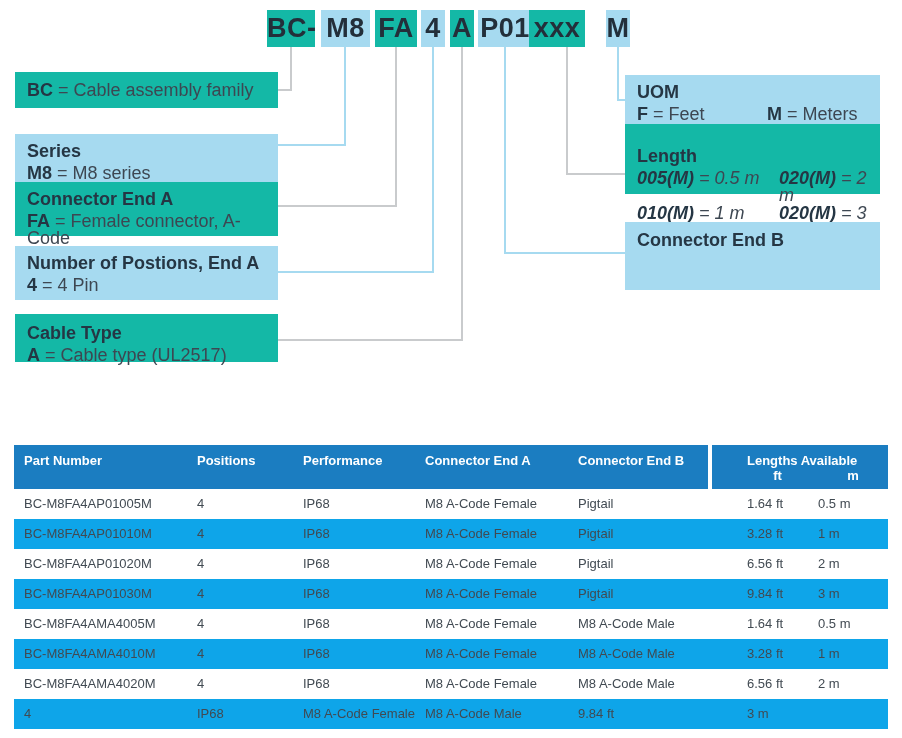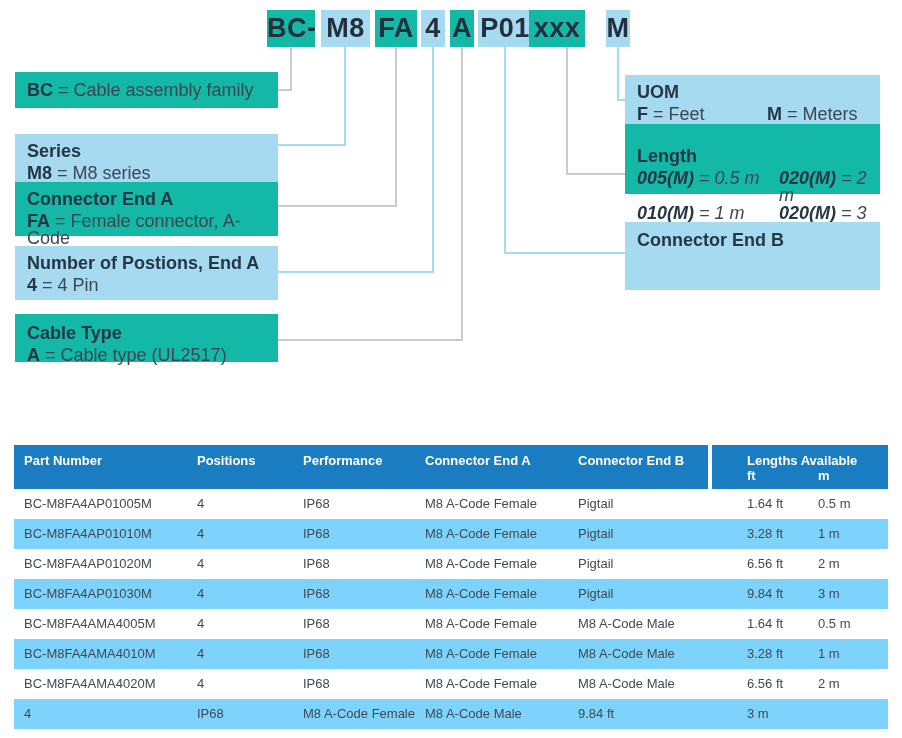--- a/index.html
+++ b/index.html
@@ -38,29 +38,29 @@
   
   .parts-table { position:absolute; left:14px; top:437px; width:874px;margin-top:8px; }
   .thead {
     position:relative; width:874px; height:44px; background:#1b7dc1;
     display:grid; grid-template-columns:173px 106px 122px 153px 169px 71px 80px;
     grid-template-rows:23px 21px;
     color:#ffffff; font-weight:bold; font-size:13px;
   }
   .th    { grid-row:1 / 3; padding:8px 0 0 10px; }
   .th-group { grid-column:6 / 8; grid-row:1; padding:8px 0 0 10px; }
-  .th-sub   { grid-row:2; padding:0 0 0 10px; line-height:16px; }
+  .th-sub   { grid-row:2; padding:0 0 0 10px; line-height:16px;text-align:center; }
   .th-sub.ft { grid-column:6; }
   .th-sub.m  { grid-column:7; }
   .th-gap { position:absolute; left:694px; top:0; width:4px; height:44px; background:#ffffff; }
   .trow {
     display:grid; grid-template-columns:173px 106px 122px 153px 169px 71px 80px;
     height:30px; font-size:13px; color:#414a52; line-height:30px;
   }
-  .trow.alt { background:#7dd3fc; }
+  .trow.alt { background:#0ea5e9; }
   .td { padding-left:10px; white-space:nowrap; overflow:hidden; }
 </style>
 </head>
 <body>
 
 <div class="page">
 
   <div class="code-block bg-gray" style="left:267px;width:48px">BC-</div>
   <div class="code-block bg-blue" style="left:321px;width:49px">M8</div>
   <div class="code-block bg-gray" style="left:375px;width:42px">FA</div>

